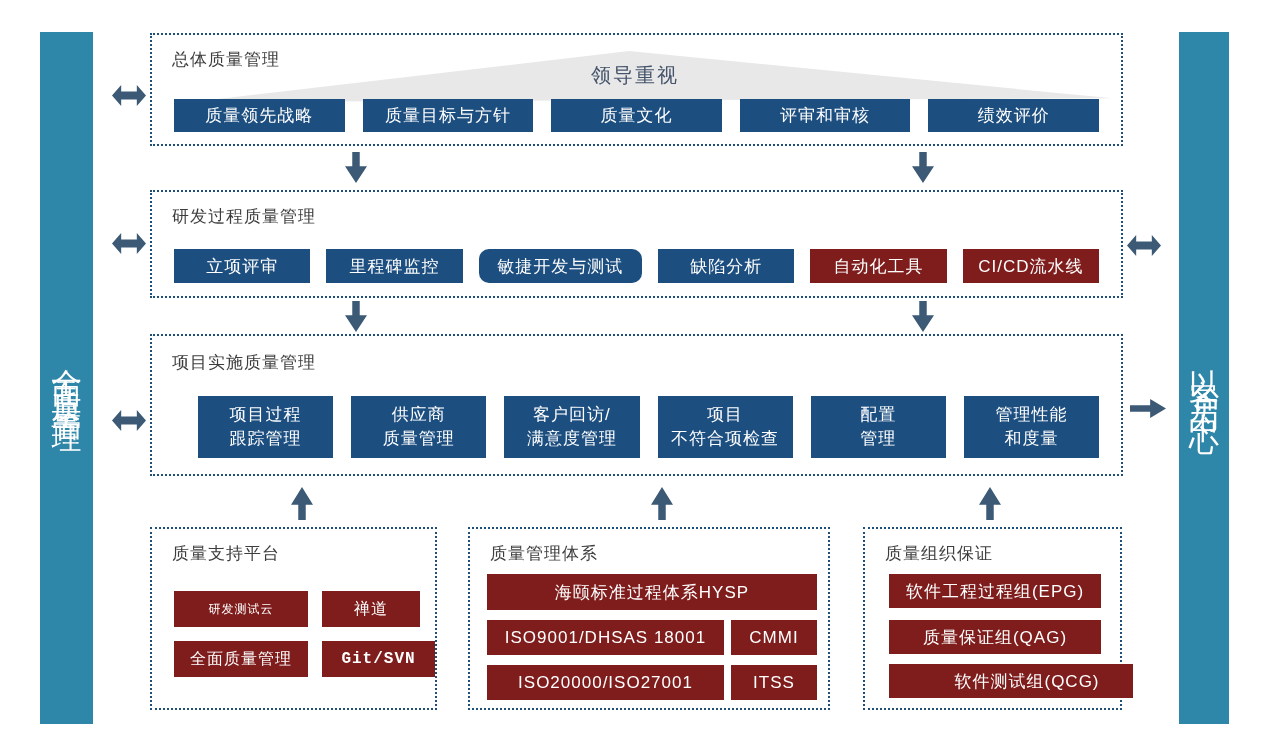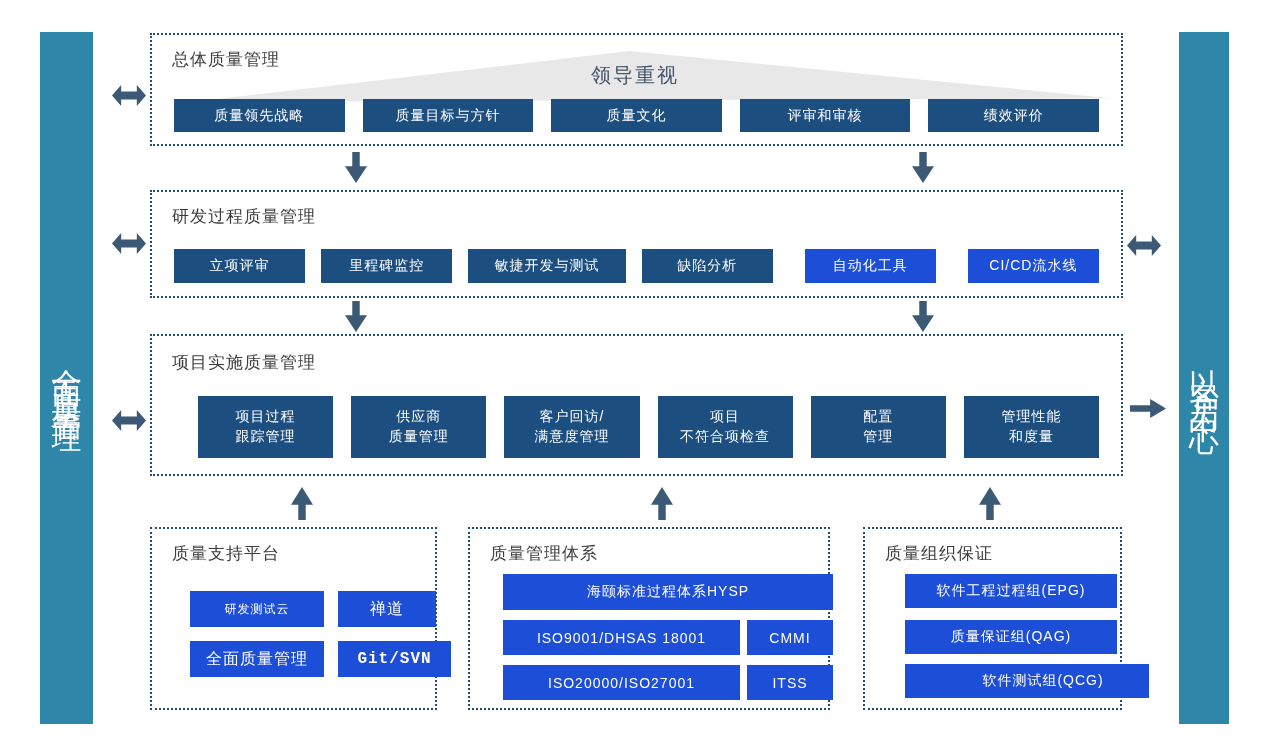--- a/index.html
+++ b/index.html
@@ -18,23 +18,23 @@
   }
   
   .panel{position:absolute;border:2px dotted #1F4E79;box-sizing:border-box;background:#fff;}
   .panel-title{
     position:absolute;left:20px;top:13px;font-size:17px;color:#3D3D3D;letter-spacing:1px;
   }
   
   .chip-row{position:absolute;left:22px;right:22px;display:flex;}
   .chip{
     flex:1;display:flex;align-items:center;justify-content:center;
-    background:#1C4E80;color:#fff;font-size:14px;letter-spacing:1px;text-align:center;
+    background:#1C4E80;color:#fff;font-size:17px;letter-spacing:1px;text-align:center;
   }
-  .chip.teal{background:#1d4ed8;margin-left:16px;}
+  .chip.teal{background:#7f1d1d;}
   .chip.abs{position:absolute;flex:none;}
   .pre{white-space:pre-line;line-height:1.4;}
   .bold{font-weight:bold;}
   
   .banner-tri{
     position:absolute;left:40px;top:14px;width:920px;height:53px;
     background:#E9E8E8;
     clip-path:polygon(0% 100%,47.5% 4%,100% 93%);
   }
   .banner-label{
@@ -72,21 +72,21 @@
       <div class="chip">评审和审核</div>
       <div class="chip">绩效评价</div>
     </div>
   </div>
 
   <div class="panel" style="left:150px;top:190px;width:973px;height:108px;">
     <div class="panel-title">研发过程质量管理</div>
     <div class="chip-row" style="bottom:13px;height:34px;gap:16px;">
       <div class="chip">立项评审</div>
       <div class="chip">里程碑监控</div>
-      <div class="chip" style="flex:1.2;">敏捷开发与测试</div>
+      <div class="chip" style="flex:1.2;border-radius:10px;">敏捷开发与测试</div>
       <div class="chip">缺陷分析</div>
       <div class="chip teal">自动化工具</div>
       <div class="chip teal">CI/CD流水线</div>
     </div>
   </div>
 
   <div class="panel" style="left:150px;top:334px;width:973px;height:142px;">
     <div class="panel-title" style="top:15px;">项目实施质量管理</div>
     <div class="chip-row" style="bottom:16px;height:62px;gap:18px;padding-left:24px;">
       <div class="chip pre">项目过程

